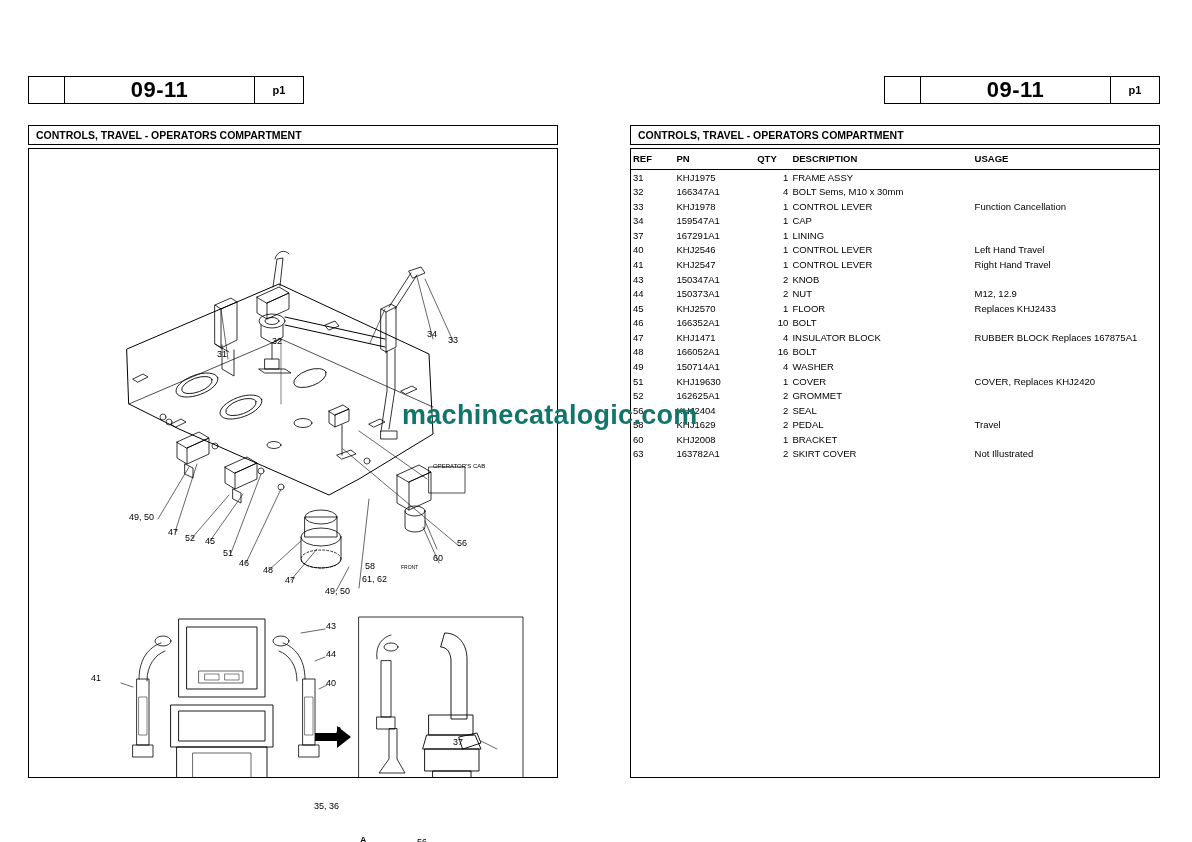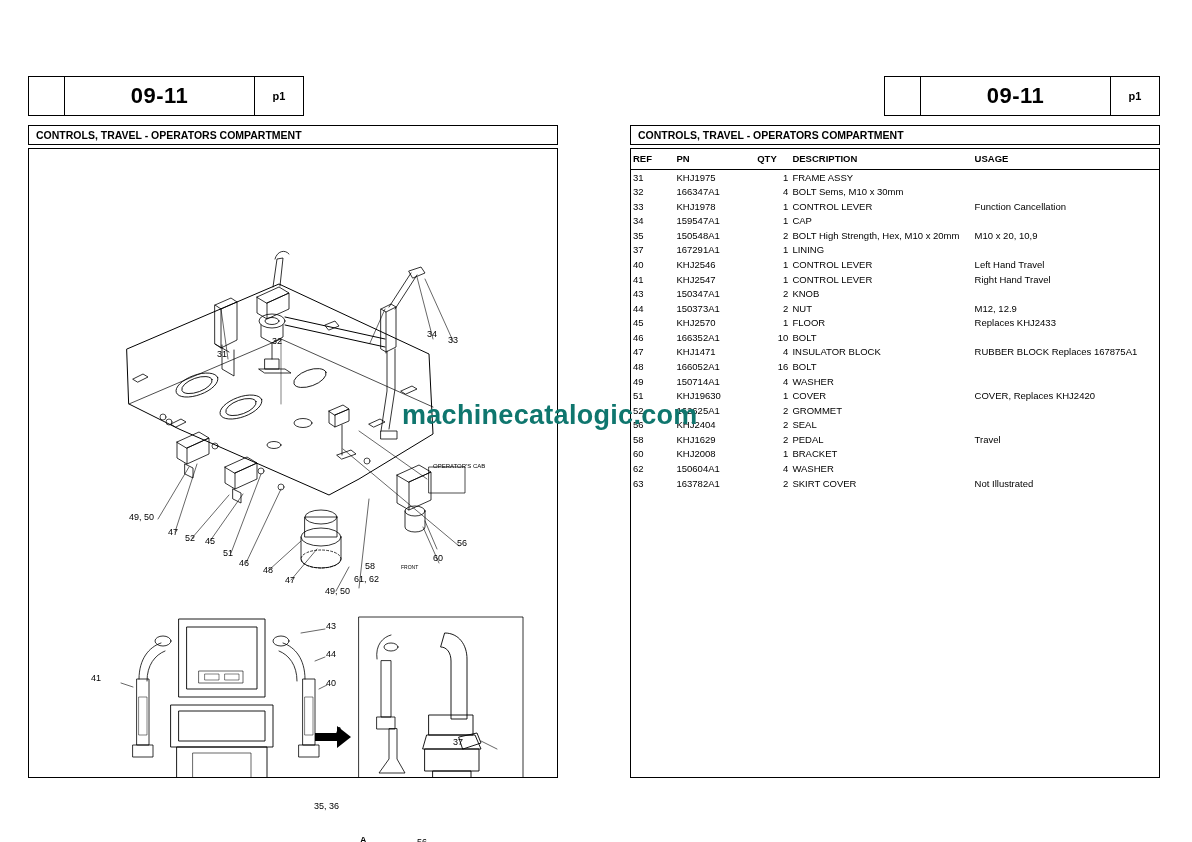--- a/index.html
+++ b/index.html
@@ -24,21 +24,21 @@
   
   .panel {
     position: absolute;
     border: 1px solid #000;
     box-sizing: border-box;
     background: #fff;
   }
   
   .hdr {
     position: absolute;
-    height: 40px;
+    height: 28px;
     border: 1px solid #000;
     box-sizing: border-box;
     display: flex;
     align-items: stretch;
   }
   .hdr .h-left {
     flex: 0 0 36px;
     border-right: 1px solid #000;
     box-sizing: border-box;
   }
@@ -422,21 +422,21 @@
       <div class="lbl" style="left:139px; top:378px;">47</div>
       <div class="lbl" style="left:156px; top:384px;">52</div>
       <div class="lbl" style="left:176px; top:387px;">45</div>
       <div class="lbl" style="left:194px; top:399px;">51</div>
       <div class="lbl" style="left:210px; top:409px;">46</div>
       <div class="lbl" style="left:234px; top:416px;">48</div>
       <div class="lbl" style="left:256px; top:426px;">47</div>
       <div class="lbl" style="left:296px; top:437px;">49, 50</div>
       <div class="lbl" style="left:428px; top:389px;">56</div>
       <div class="lbl" style="left:404px; top:404px;">60</div>
-      <div class="lbl" style="left:325px; top:425px;text-align:right;">61, 62</div>
+      <div class="lbl" style="left:333px; top:425px;text-align:right;">61, 62</div>
       <div class="lbl" style="left:336px; top:412px;">58</div>
 
       <div class="lbl" style="left:297px; top:472px;">43</div>
       <div class="lbl" style="left:297px; top:500px;">44</div>
       <div class="lbl" style="left:297px; top:529px;">40</div>
       <div class="lbl" style="left:62px; top:524px;">41</div>
       <div class="lbl" style="left:285px; top:628px;margin-top:24px;">35, 36</div>
       <div class="lbl" style="left:424px; top:588px;">37</div>
 
       <div class="lbl" style="left:388px; top:688px;">56</div>
@@ -500,27 +500,20 @@
             <td class="use">Function Cancellation</td>
           </tr>
           <tr>
             <td class="ref">34</td>
             <td class="pn">159547A1</td>
             <td class="qty">1</td>
             <td class="desc">CAP</td>
             <td class="use"></td>
           </tr>
           <tr>
-            <td class="ref">35</td>
-            <td class="pn">150548A1</td>
-            <td class="qty">2</td>
-            <td class="desc">BOLT High Strength, Hex, M10 x 20mm</td>
-            <td class="use">M10 x 20, 10,9</td>
-          </tr>
-          <tr>
             <td class="ref">37</td>
             <td class="pn">167291A1</td>
             <td class="qty">1</td>
             <td class="desc">LINING</td>
             <td class="use"></td>
           </tr>
           <tr>
             <td class="ref">40</td>
             <td class="pn">KHJ2546</td>
             <td class="qty">1</td>
@@ -612,27 +605,20 @@
             <td class="use">Travel</td>
           </tr>
           <tr>
             <td class="ref">60</td>
             <td class="pn">KHJ2008</td>
             <td class="qty">1</td>
             <td class="desc">BRACKET</td>
             <td class="use"></td>
           </tr>
           <tr>
-            <td class="ref">62</td>
-            <td class="pn">150604A1</td>
-            <td class="qty">4</td>
-            <td class="desc">WASHER</td>
-            <td class="use"></td>
-          </tr>
-          <tr>
             <td class="ref">63</td>
             <td class="pn">163782A1</td>
             <td class="qty">2</td>
             <td class="desc">SKIRT COVER</td>
             <td class="use">Not Illustrated</td>
           </tr>
         </tbody>
     </table>
   </div>
 

